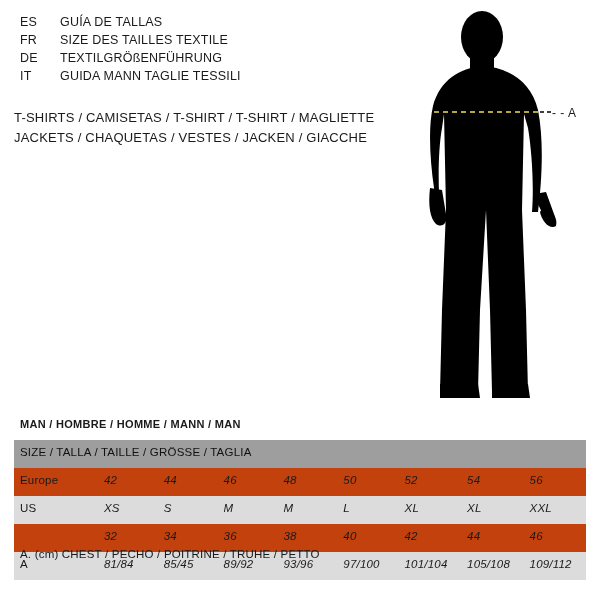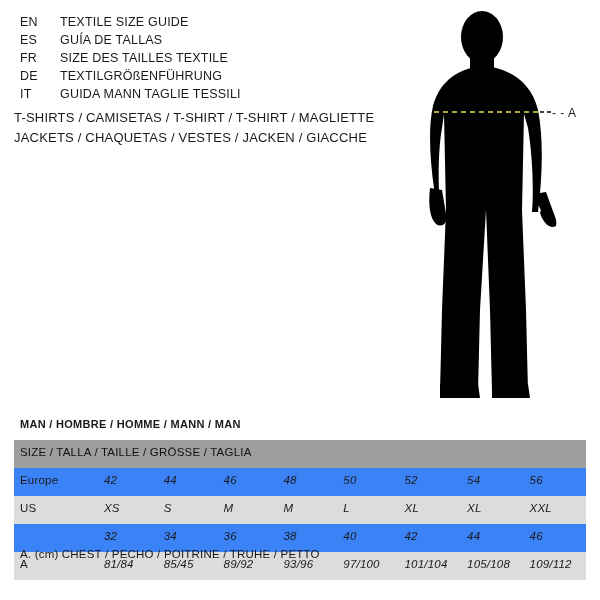--- a/index.html
+++ b/index.html
@@ -104,43 +104,39 @@
   tr.head-row td {
     background: #9e9e9e;
     color: #111;
     font-weight: normal;
   }
   tr.shade td {
     background: #dcdcdc;
     margin-left: 36px;
   }
   tr.plain td {
-    background: #3b82f6;
+    background: #c2410c;
   }
   td.c0 { width: 88px; }
   td.c1, td.c2, td.c3, td.c4, td.c5, td.c6, td.c7, td.c8 { width: 60px; font-style: italic; }
 
   .footnote {
     position: absolute;
     left: 20px;
     top: 548px;
     font-size: 11.5px;
     letter-spacing: 0.2px;
   }
 </style>
 </head>
 <body>
 
 <div class="page">
 
   <div class="lang-block">
-    <div class="lang-row">
-      <span class="lang-code">EN</span>
-      <span class="lang-text">TEXTILE SIZE GUIDE</span>
-    </div>
     <div class="lang-row">
       <span class="lang-code">ES</span>
       <span class="lang-text">GUÍA DE TALLAS</span>
     </div>
     <div class="lang-row">
       <span class="lang-code">FR</span>
       <span class="lang-text">SIZE DES TAILLES TEXTILE</span>
     </div>
     <div class="lang-row">
       <span class="lang-code">DE</span>

